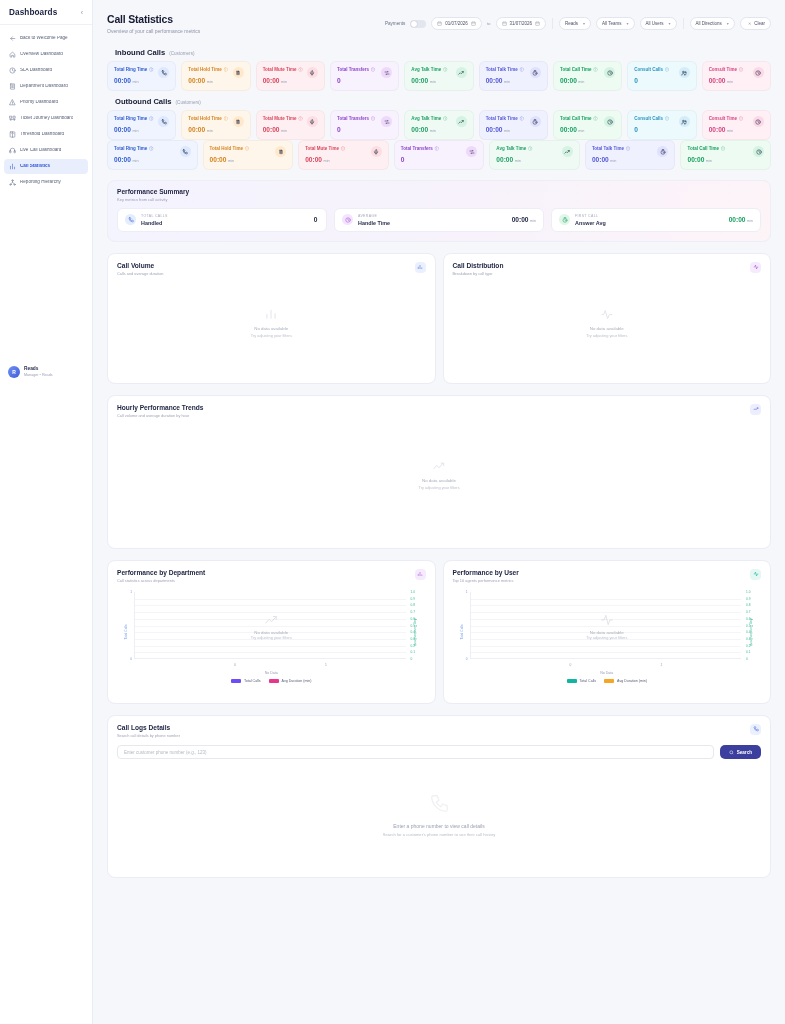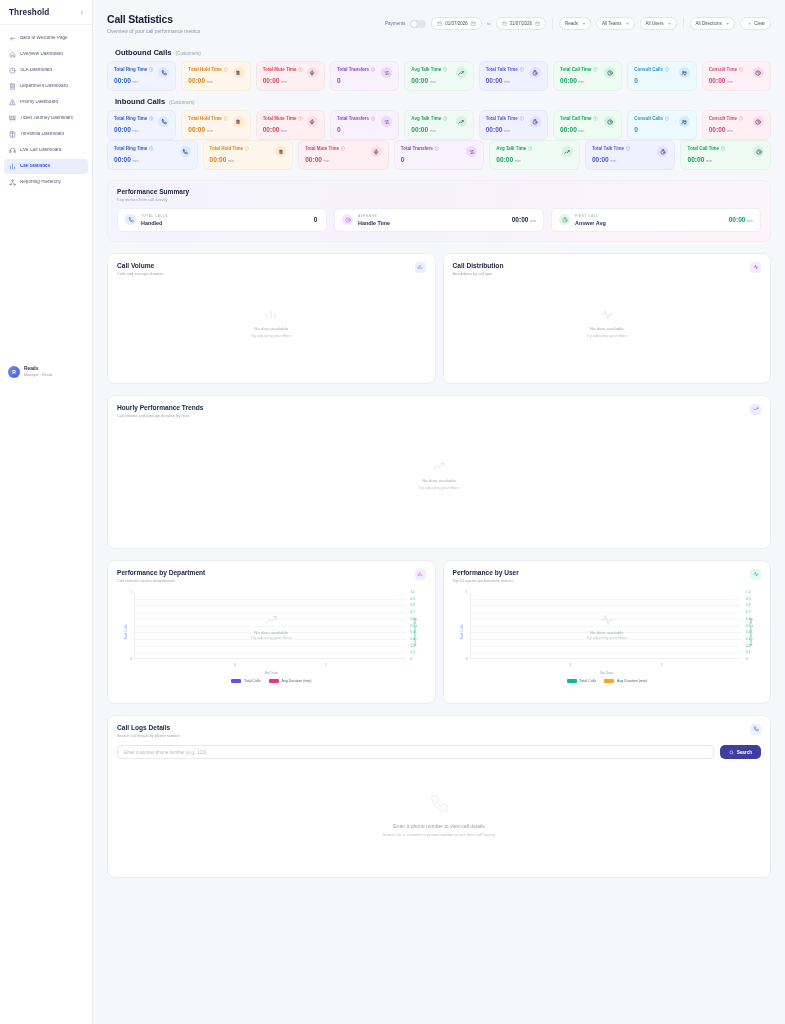--- a/index.html
+++ b/index.html
@@ -192,21 +192,21 @@
   .logs-t { font-size: 5px; color: #9ba0b1; margin-top: 8px; }
   .logs-s { font-size: 4.1px; color: #b8bcc9; margin-top: 3px; }
 </style>
 </head>
 <body>
 
 <div class="app">
 
   <aside class="sidebar">
     <div class="sb-head">
-      <div class="sb-title">Threshold</div>
+      <div class="sb-title">Dashboards</div>
       <div class="sb-collapse">‹</div>
     </div>
     <nav class="sb-nav" id="sbnav">
         <div class="sb-item">
           <span class="ico">
             <svg viewBox="0 0 24 24" fill="none" stroke="#6e7490" stroke-width="1.9" stroke-linecap="round" stroke-linejoin="round">
               <path d="M20 12H6M12 6l-6 6 6 6"></path>
             </svg>
           </span>
           <span class="sb-label">Back to Welcome Page</span>
@@ -367,21 +367,21 @@
           <span>Clear</span>
         </div>
       </div>
     </div>
 
     <div class="content">
 
       <div id="sections">
           <div>
             <div class="sect-head">
-              <span class="sect-title">Outbound Calls</span>
+              <span class="sect-title">Inbound Calls</span>
               <span class="sect-note">(Customers)</span>
             </div>
             <div class="metrics">
               <div class="mcard p-blue">
                 <div class="mc-left">
                   <div class="mc-title">
                     <span>Total Ring Time</span>
                     <span class="i">ⓘ</span>
                   </div>
                   <div class="mc-val"><span>00:00</span><span class="mc-unit">min</span></div>
@@ -510,21 +510,21 @@
                   <svg viewBox="0 0 24 24" fill="none" stroke="currentColor" stroke-width="2" stroke-linecap="round" stroke-linejoin="round">
                     <circle cx="12" cy="12" r="9"></circle>
                     <path d="M12 7v5l3 2"></path>
                   </svg>
                 </div>
               </div>
             </div>
           </div>
           <div>
             <div class="sect-head">
-              <span class="sect-title">Inbound Calls</span>
+              <span class="sect-title">Outbound Calls</span>
               <span class="sect-note">(Customers)</span>
             </div>
             <div class="metrics">
               <div class="mcard p-blue">
                 <div class="mc-left">
                   <div class="mc-title">
                     <span>Total Ring Time</span>
                     <span class="i">ⓘ</span>
                   </div>
                   <div class="mc-val"><span>00:00</span><span class="mc-unit">min</span></div>

